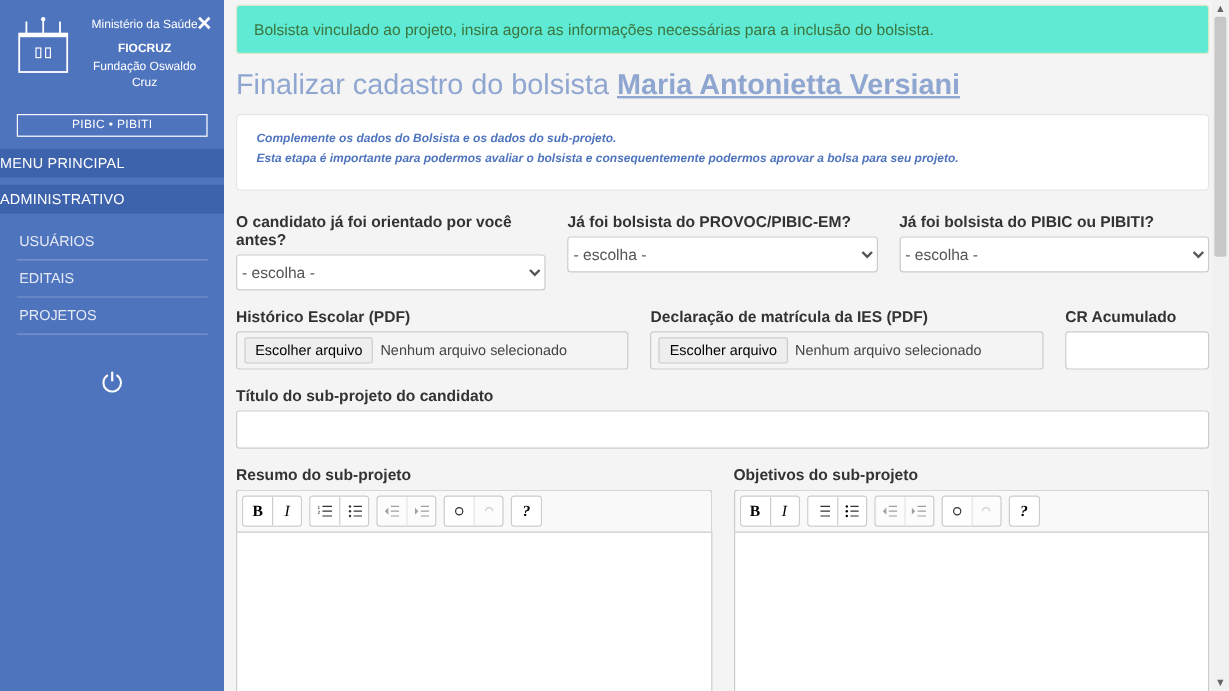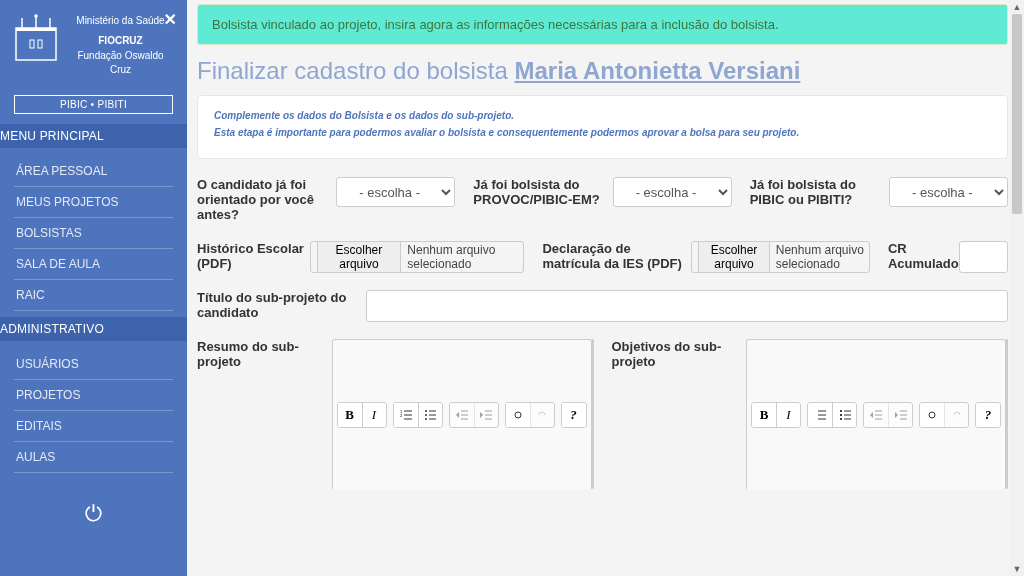--- a/index.html
+++ b/index.html
@@ -19,23 +19,23 @@
 .menu-item { border-bottom:1px solid rgba(255,255,255,0.25); padding:8px 2px; font-size:12px; color:#e4e9f4; cursor:pointer; }
 .power { text-align:center; margin-top:28px; font-size:22px; cursor:pointer; }
 .main { position:absolute; left:187px; top:0; right:0; height:576px; overflow-y:auto; background:#f4f4f4; padding:0 6px 0 0; }
 .main-inner { padding:4px 10px 10px 10px; }
 .alert { background:#5eead4; color:#3c763d; border:1px solid #d6e9c6; border-radius:3px; padding:12px 14px; font-size:13px; margin-bottom:12px; }
 .title-row { font-size:24px; color:#8fa6d0; font-weight:300; margin-bottom:10px; }
 .title-row .strong { font-weight:600;text-decoration:underline; }
 .info-box { background:#fff; border:1px solid #e6e6e6; border-radius:4px; padding:14px 16px; margin-bottom:18px; }
 .info-box .line { color:#4f74be; font-style:italic; font-weight:600; font-size:10px; margin-bottom:6px; }
 .form-row { display:flex; gap:18px; margin-bottom:14px; }
-.col { flex:1; display:flex; flex-direction:row; }
+.col { flex:1; display:flex; flex-direction:column; }
 label.field-label { font-weight:bold; font-size:13px; margin-bottom:5px; }
-select { height:30px; border:1px solid #ccc; border-radius:3px; font-size:13px; padding:0 18px; background:#fff; color:#555; }
+select { height:30px; border:1px solid #ccc; border-radius:3px; font-size:13px; padding:0 0; background:#fff; color:#555; }
 .file-wrap { display:flex; align-items:center; border:1px solid #ccc; border-radius:3px; height:32px; overflow:hidden; }
 .file-btn { background:#eee; border:1px solid #ccc; border-radius:2px; padding:3px 8px; margin:3px 6px; font-size:12px; cursor:pointer; }
 .file-text { font-size:12px; color:#444; }
 input[type=text] { height:32px; border:1px solid #ccc; border-radius:3px; padding:0 8px; font-size:13px; width:100%; }
 .editor-toolbar { border:1px solid #ccc; border-bottom:none; background:#f9f9f9; border-radius:3px 3px 0 0; padding:4px; display:flex; gap:6px; align-items:center; }
 .tb-group { display:flex; border:1px solid #ccc; border-radius:3px; overflow:hidden; }
 .tb-btn { width:24px; height:24px; background:#fff; border:none; font-size:13px; cursor:pointer; display:flex; align-items:center; justify-content:center; }
 .tb-btn+.tb-btn { border-left:1px solid #ccc; }
 .tb-btn.bold { font-weight:bold; font-family:Georgia,serif; }
 .tb-btn.italic { font-style:italic; font-family:Georgia,serif; }
@@ -66,33 +66,25 @@
       </svg>
       <div class="logo-text">
         <div class="line1">Ministério da Saúde</div>
         <div class="line2">FIOCRUZ</div>
         <div class="line3">Fundação Oswaldo Cruz</div>
       </div>
     </div>
   </div>
   <div class="badge-box">PIBIC • PIBITI</div>
   <div class="menu-header">MENU PRINCIPAL</div>
-  <div class="menu-list">
-    <div class="menu-item">ÁREA PESSOAL</div>
-    <div class="menu-item">MEUS PROJETOS</div>
-    <div class="menu-item">BOLSISTAS</div>
-    <div class="menu-item">SALA DE AULA</div>
-    <div class="menu-item">RAIC</div>
-  </div>
   <div class="menu-header" style="margin-top:6px">ADMINISTRATIVO</div>
   <div class="menu-list">
     <div class="menu-item">USUÁRIOS</div>
+    <div class="menu-item">EDITAIS</div>
     <div class="menu-item">PROJETOS</div>
-    <div class="menu-item">EDITAIS</div>
-    <div class="menu-item">AULAS</div>
   </div>
   <div class="power">⏻</div>
 </div>
 
 <div class="main">
   <div class="main-inner">
     <div class="alert">Bolsista vinculado ao projeto, insira agora as informações necessárias para a inclusão do bolsista.</div>
     <div class="title-row">
       <span>Finalizar cadastro do bolsista </span><span class="strong">Maria Antonietta Versiani</span>
     </div>

